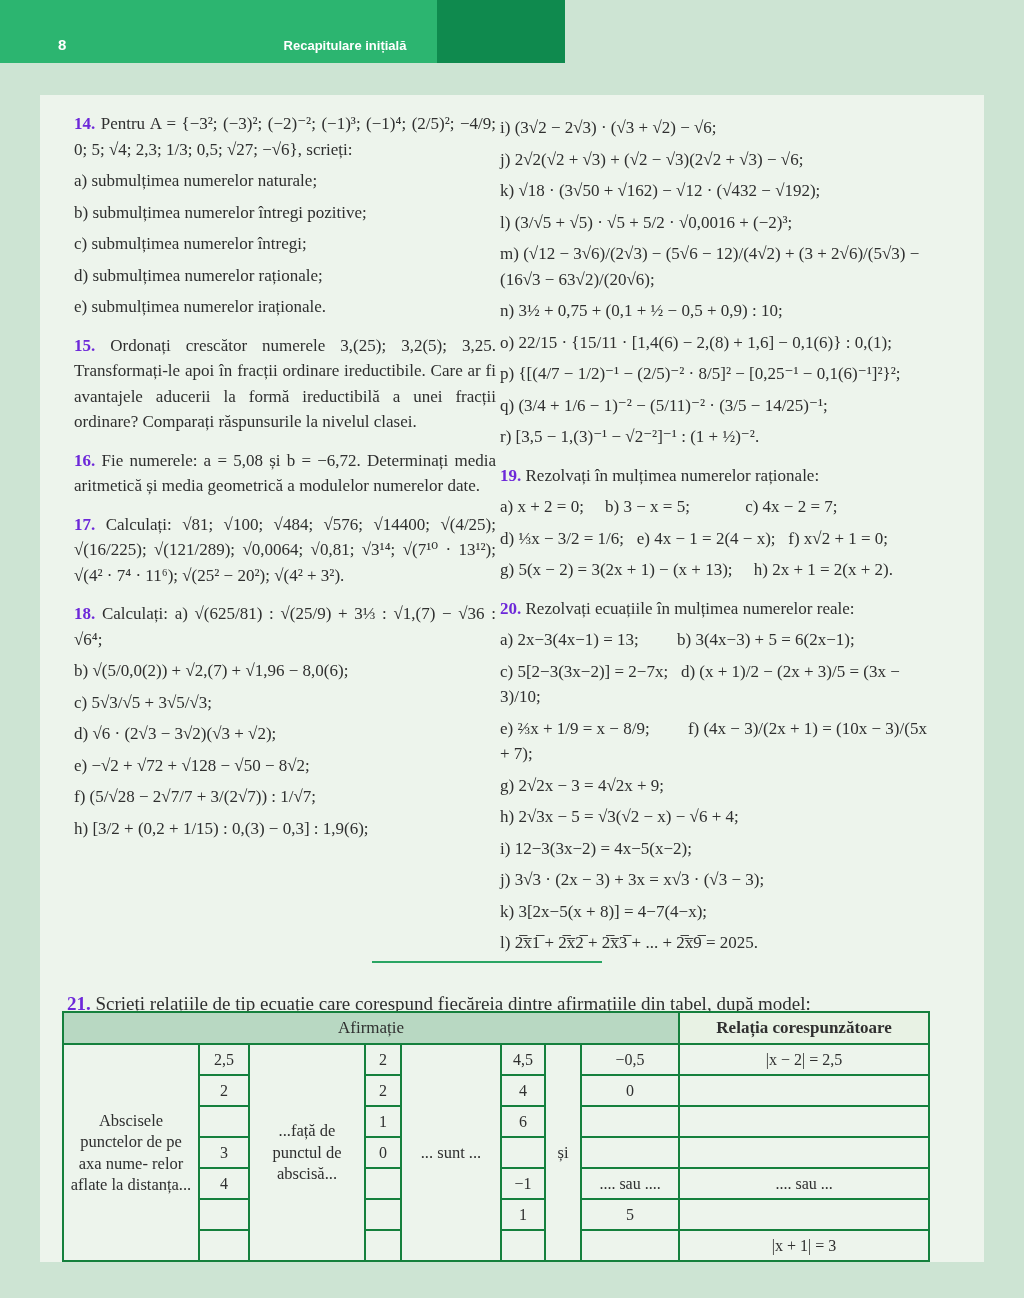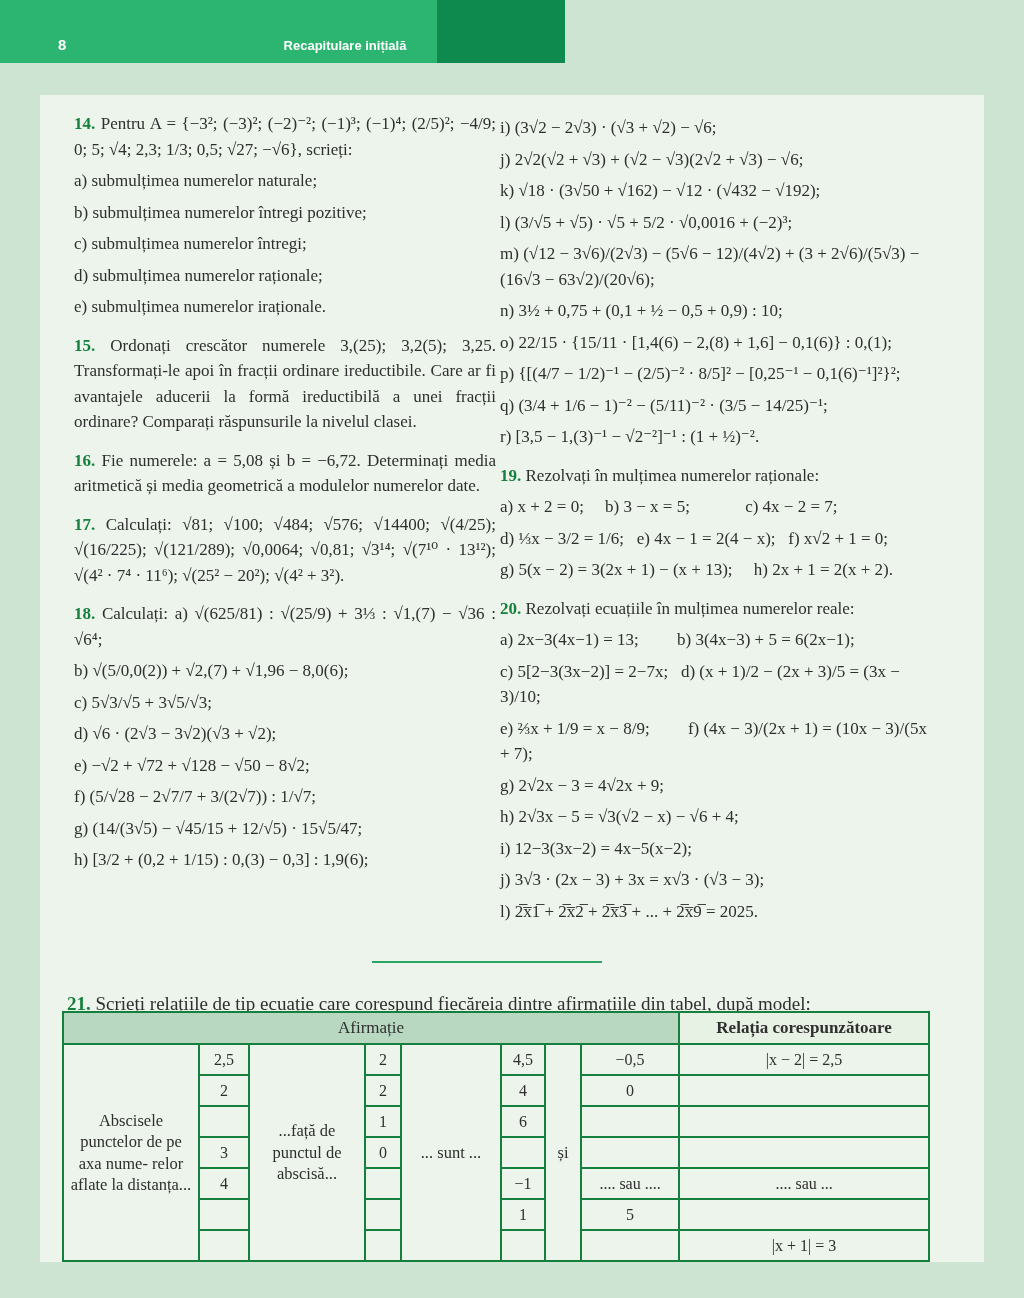--- a/index.html
+++ b/index.html
@@ -25,21 +25,21 @@
   
   .panel{
     position:absolute;left:40px;top:95px;width:944px;height:1167px;
     background:#edf4ec;
   }
   .col{position:absolute;font-size:17px;line-height:1.5;}
   .col-left{left:34px;top:14px;width:422px;}
   .col-right{left:460px;top:14px;width:440px;}
   .ex{margin:13px 0 3px;text-align:justify;}
   .ex:first-child{margin-top:2px;}
-  .num{color:#15803d;font-weight:bold;}
+  .num{color:#6d28d9;font-weight:bold;}
   .line{margin:6px 0;text-align:left;}
   .divider{position:absolute;left:332px;top:866px;width:230px;height:2px;background:#2aa563;}
   .ex21{position:absolute;left:27px;top:879px;width:892px;font-size:19px;}
   
   .tablewrap{position:absolute;left:22px;top:916px;width:868px;}
   table{border-collapse:collapse;table-layout:fixed;width:866px;font-size:16px;}
   td,th{border:2px solid #15803d;padding:1px 4px;text-align:center;vertical-align:middle;
         overflow:hidden;}
   th.afirm{background:#b8d8c2;font-weight:normal;font-size:17px;height:28px;}
   th.rel{background:#e8f2e4;font-weight:bold;font-size:17px;height:28px;}
@@ -70,21 +70,20 @@
     <p class="ex"><span class="num">16.</span> <span>Fie numerele: a = 5,08 și b = −6,72.  Determinați media aritmetică și media geometrică a modulelor numerelor date.</span></p>
 
     <p class="ex"><span class="num">17.</span> <span>Calculați: √81; √100; √484; √576; √14400; √(4/25); √(16/225); √(121/289); √0,0064; √0,81; √3¹⁴; √(7¹⁰ · 13¹²); √(4² · 7⁴ · 11⁶); √(25² − 20²); √(4² + 3²).</span></p>
 
     <p class="ex"><span class="num">18.</span> <span>Calculați: a) √(625/81) : √(25/9) + 3⅓ : √1,(7) − √36 : √6⁴;</span></p>
     <div class="line">b) √(5/0,0(2)) + √2,(7) + √1,96 − 8,0(6);</div>
     <div class="line">c) 5√3/√5 + 3√5/√3;</div>
     <div class="line">d) √6 · (2√3 − 3√2)(√3 + √2);</div>
     <div class="line">e) −√2 + √72 + √128 − √50 − 8√2;</div>
     <div class="line">f) (5/√28 − 2√7/7 + 3/(2√7)) : 1/√7;</div>
-    <div class="line">g) (14/(3√5) − √45/15 + 12/√5) · 15√5/47;</div>
     <div class="line">h) [3/2 + (0,2 + 1/15) : 0,(3) − 0,3] : 1,9(6);</div>
   </section>
 
   <section class="col col-right">
     <div class="line">i) (3√2 − 2√3) · (√3 + √2) − √6;</div>
     <div class="line">j) 2√2(√2 + √3) + (√2 − √3)(2√2 + √3) − √6;</div>
     <div class="line">k) √18 · (3√50 + √162) − √12 · (√432 − √192);</div>
     <div class="line">l) (3/√5 + √5) · √5 + 5/2 · √0,0016 + (−2)³;</div>
     <div class="line">m) (√12 − 3√6)/(2√3) − (5√6 − 12)/(4√2) + (3 + 2√6)/(5√3) − (16√3 − 63√2)/(20√6);</div>
     <div class="line">n) 3½ + 0,75 + (0,1 + ½ − 0,5 + 0,9) : 10;</div>
@@ -99,20 +98,21 @@
     <div class="line">g) 5(x − 2) = 3(2x + 1) − (x + 13);  h) 2x + 1 = 2(x + 2).</div>
 
     <p class="ex"><span class="num">20.</span> <span>Rezolvați ecuațiile în mulțimea numerelor reale:</span></p>
     <div class="line">a) 2x−3(4x−1) = 13;   b) 3(4x−3) + 5 = 6(2x−1);</div>
     <div class="line">c) 5[2−3(3x−2)] = 2−7x;  d) (x + 1)/2 − (2x + 3)/5 = (3x − 3)/10;</div>
     <div class="line">e) ⅔x + 1/9 = x − 8/9;   f) (4x − 3)/(2x + 1) = (10x − 3)/(5x + 7);</div>
     <div class="line">g) 2√2x − 3 = 4√2x + 9;</div>
     <div class="line">h) 2√3x − 5 = √3(√2 − x) − √6 + 4;</div>
     <div class="line">i) 12−3(3x−2) = 4x−5(x−2);</div>
     <div class="line">j) 3√3 · (2x − 3) + 3x = x√3 · (√3 − 3);</div>
+    <div class="line">k) 3[2x−5(x + 8)] = 4−7(4−x);</div>
     <div class="line">l) 2̅x̅1̅ + 2̅x̅2̅ + 2̅x̅3̅ + ... + 2̅x̅9̅ = 2025.</div>
   </section>
 
   <div class="divider"></div>
 
   <p class="ex21"><span class="num">21.</span> <span>Scrieți relațiile de tip ecuație care corespund fiecăreia dintre afirmațiile din tabel, după model:</span></p>
 
   <div class="tablewrap">
     <table>
       <colgroup>

